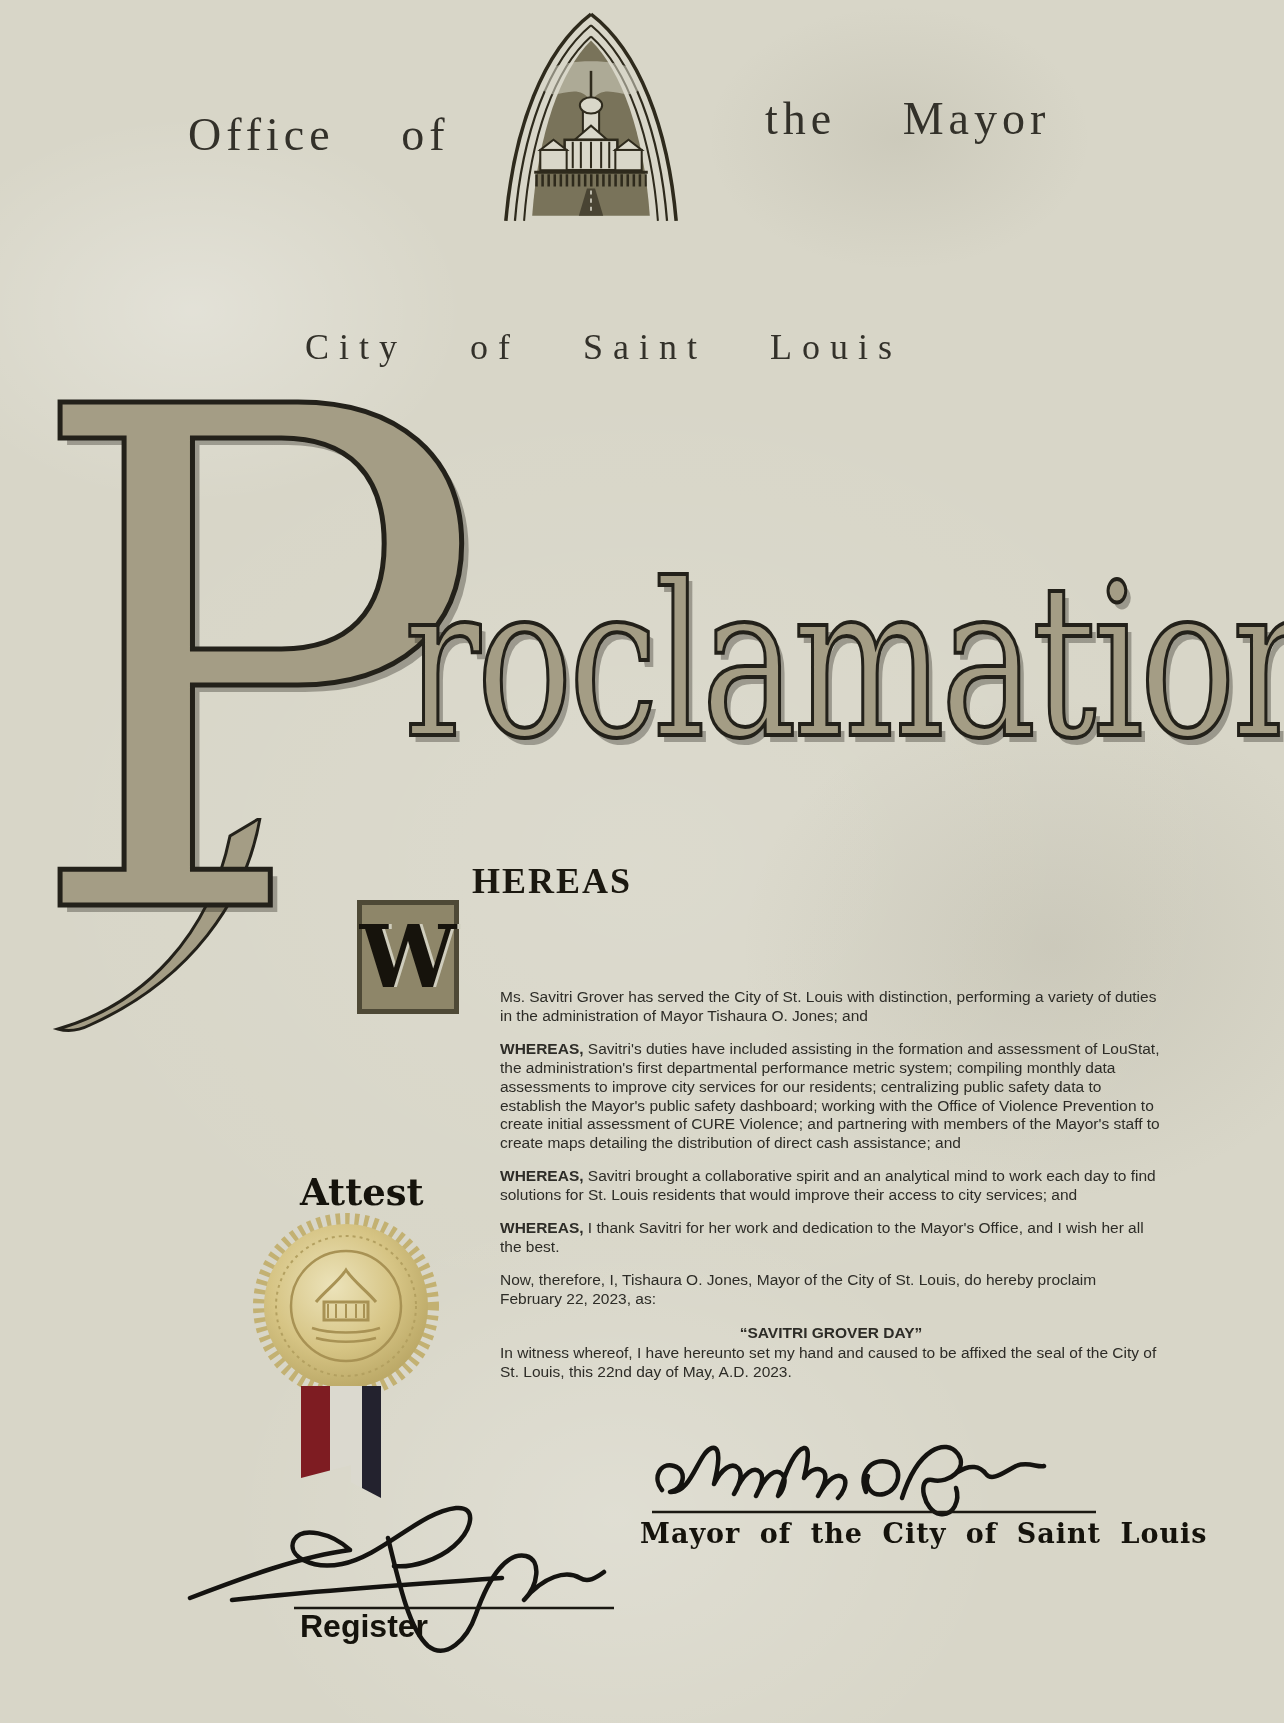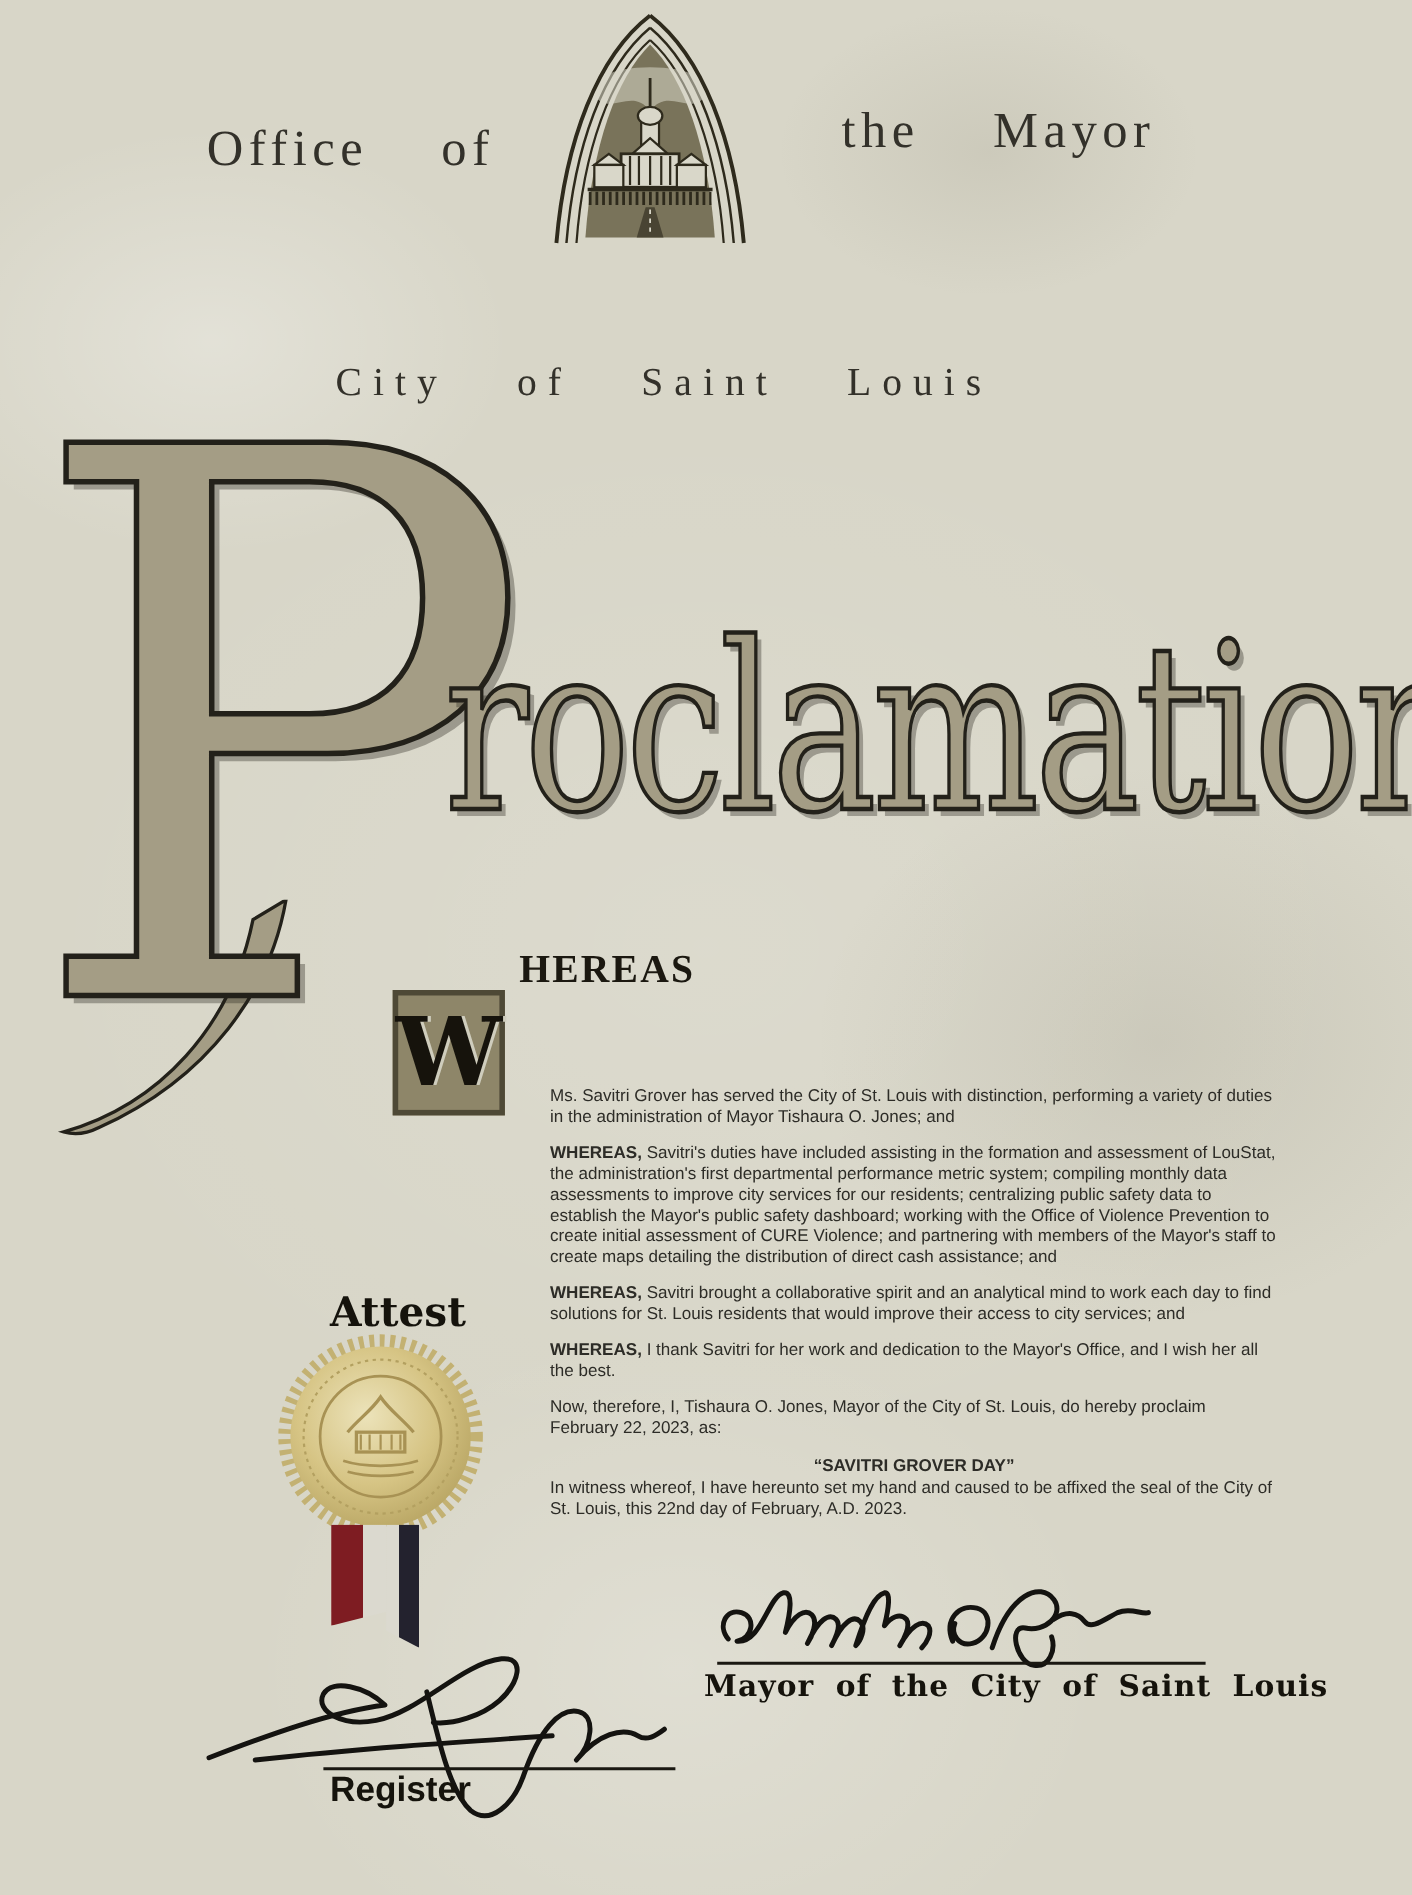--- a/index.html
+++ b/index.html
@@ -118,21 +118,21 @@
   </div>
   <div class="abs whereas-h">HEREAS</div>
 
   <div class="abs body-col">
     <p><strong></strong><span>Ms. Savitri Grover has served the City of St. Louis with distinction, performing a variety of duties in the administration of Mayor Tishaura O. Jones; and</span></p>
     <p><strong>WHEREAS,</strong><span> Savitri's duties have included assisting in the formation and assessment of LouStat, the administration's first departmental performance metric system; compiling monthly data assessments to improve city services for our residents; centralizing public safety data to establish the Mayor's public safety dashboard; working with the Office of Violence Prevention to create initial assessment of CURE Violence; and partnering with members of the Mayor's staff to create maps detailing the distribution of direct cash assistance; and</span></p>
     <p><strong>WHEREAS,</strong><span> Savitri brought a collaborative spirit and an analytical mind to work each day to find solutions for St. Louis residents that would improve their access to city services; and</span></p>
     <p><strong>WHEREAS,</strong><span> I thank Savitri for her work and dedication to the Mayor's Office, and I wish her all the best.</span></p>
     <p><strong></strong><span>Now, therefore, I, Tishaura O. Jones, Mayor of the City of St. Louis, do hereby proclaim February 22, 2023, as:</span></p>
     <div class="day">“SAVITRI GROVER DAY”</div>
-    <p class="witness">In witness whereof, I have hereunto set my hand and caused to be affixed the seal of the City of St. Louis, this 22nd day of February, A.D. 2023.</p>
+    <p class="witness">In witness whereof, I have hereunto set my hand and caused to be affixed the seal of the City of St. Louis, this 22nd day of May, A.D. 2023.</p>
   </div>
 
   <div class="abs attest">Attest</div>
 
   <svg class="abs seal" viewBox="0 0 192 192">
     <defs>
       <radialGradient id="gold" cx="42%" cy="38%" r="70%">
         <stop offset="0%" stop-color="#ecE3ba"></stop>
         <stop offset="55%" stop-color="#d6c484"></stop>
         <stop offset="100%" stop-color="#b5a260"></stop>

